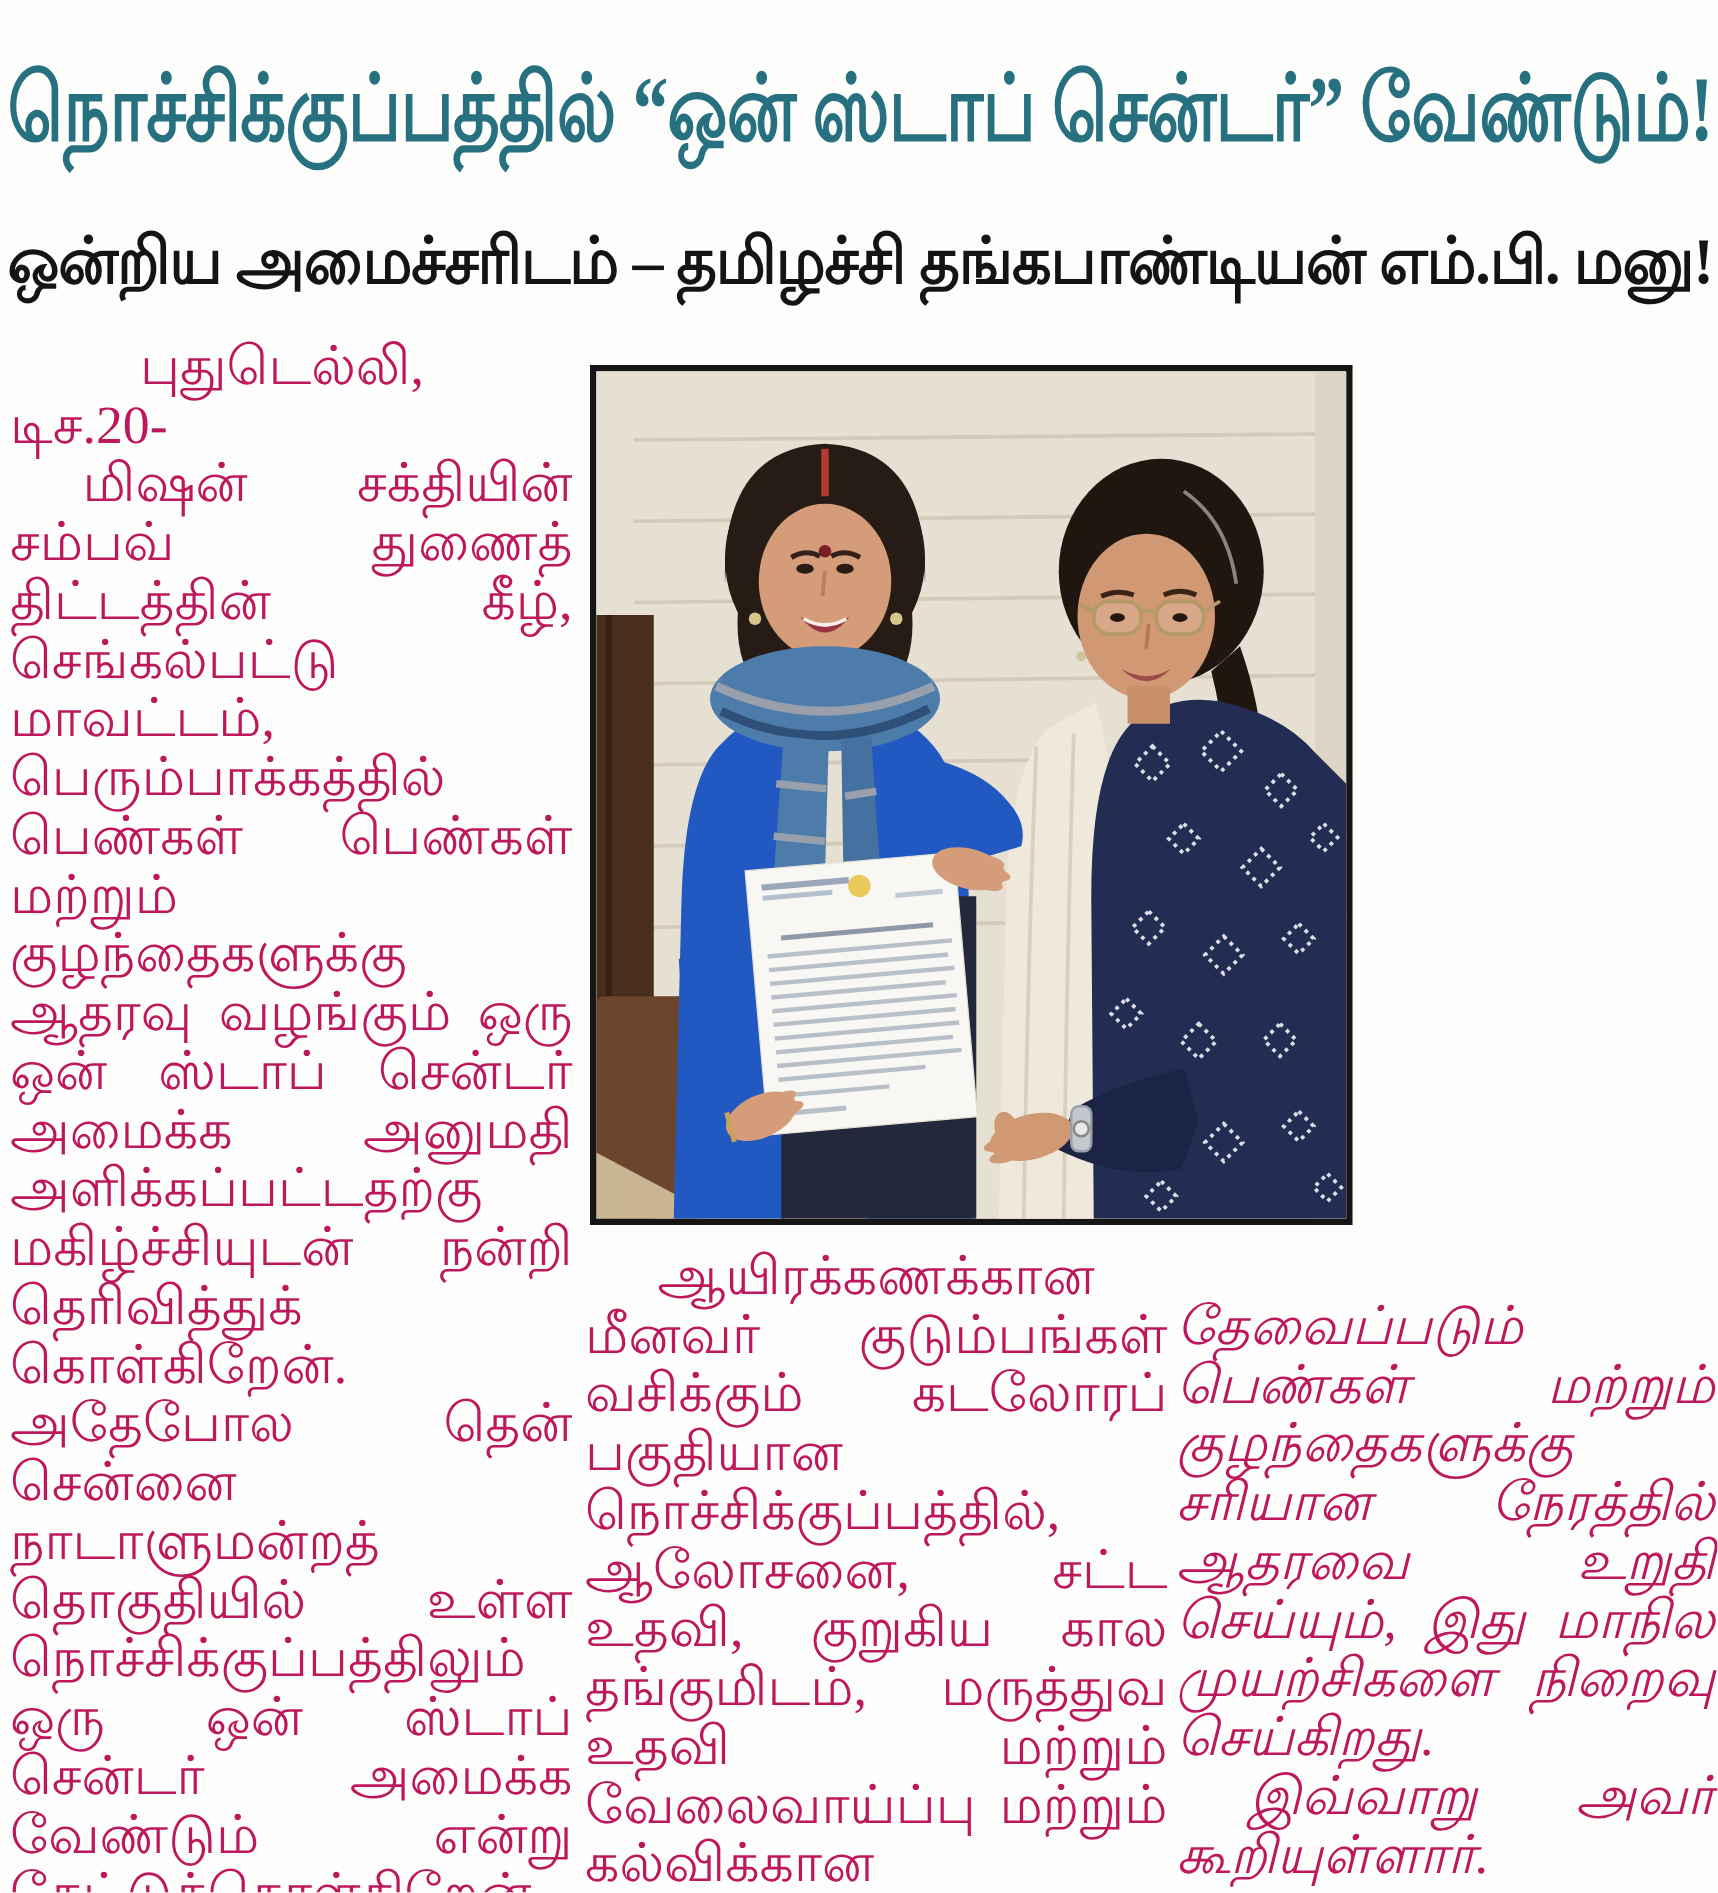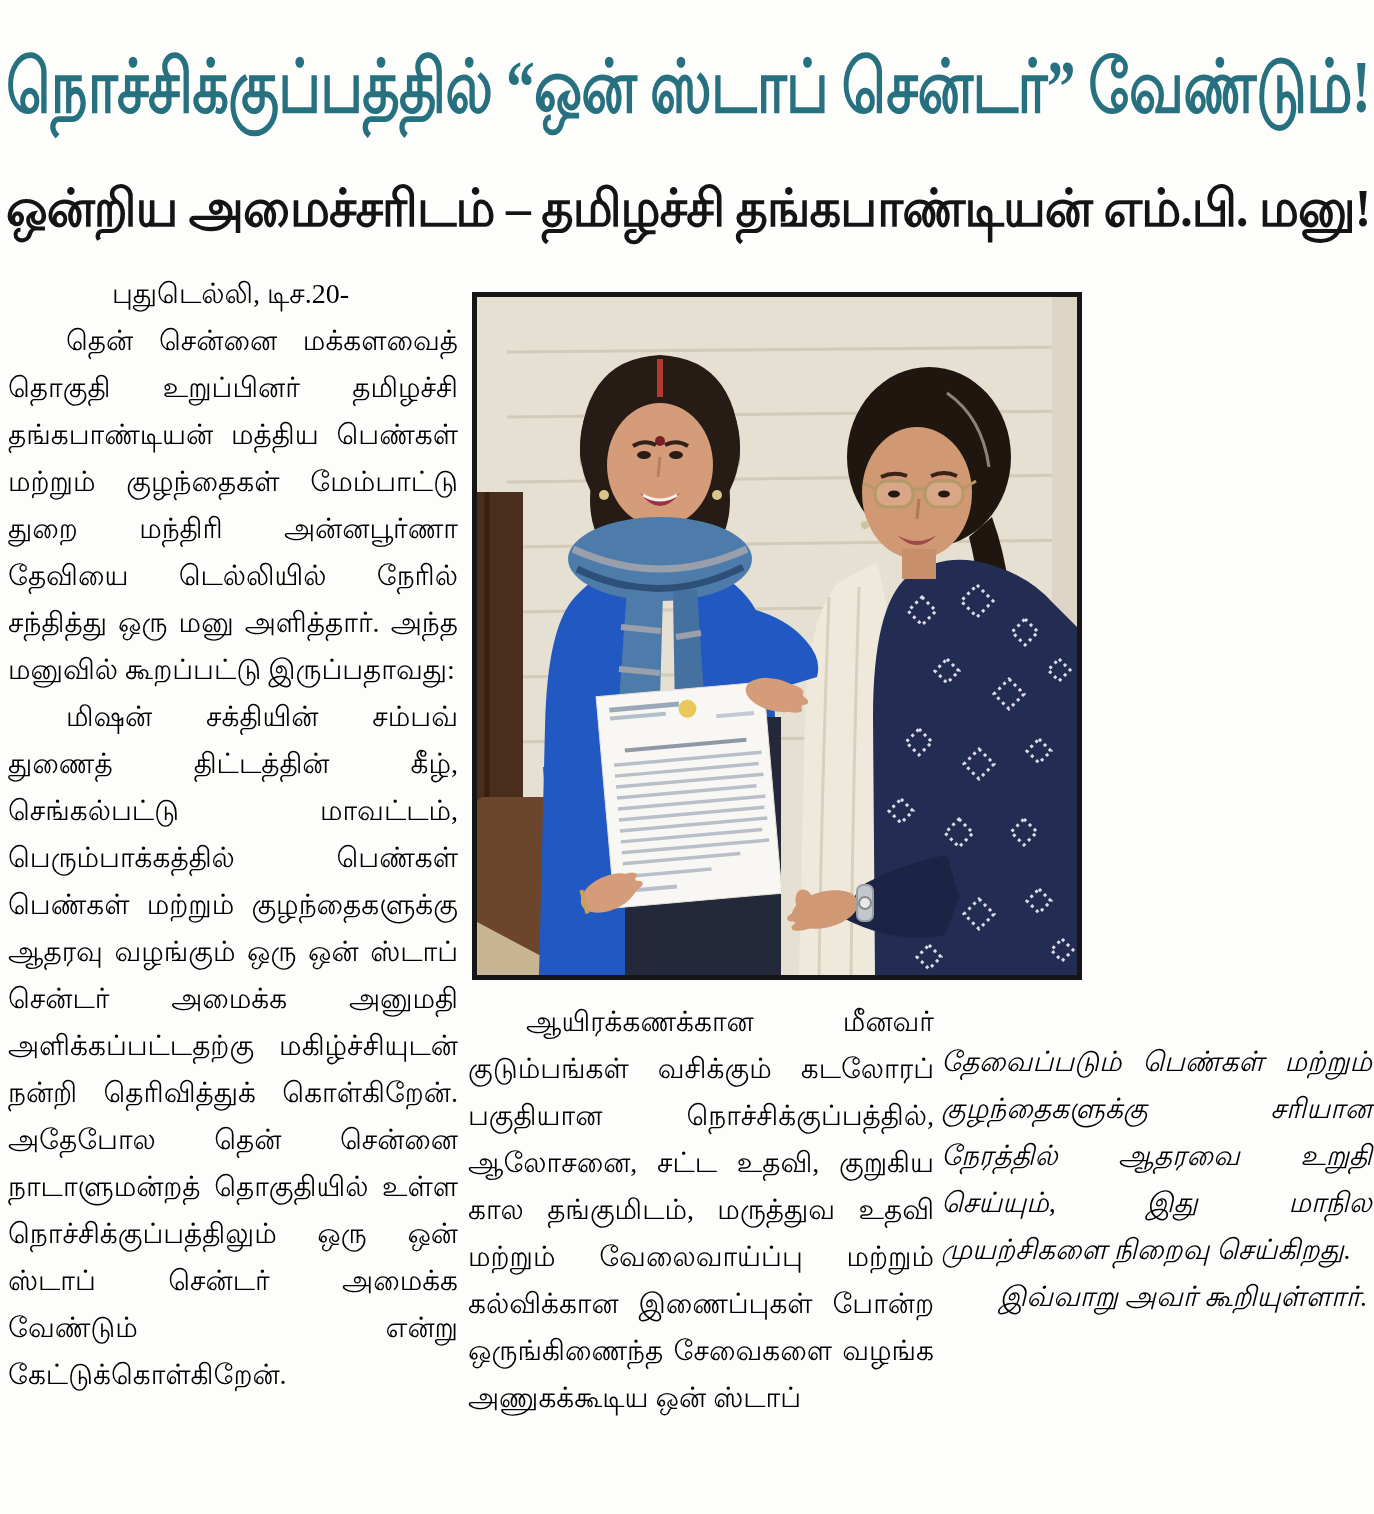--- a/index.html
+++ b/index.html
@@ -11,21 +11,21 @@
     position:absolute; left:6px; top:22px; width:1364px; height:140px;
     font-size:74px; font-weight:bold; white-space:nowrap; letter-spacing:-1px;
     display:flex; align-items:center;
   }
   .subheadline{
     position:absolute; left:6px; top:166px; width:1364px; height:92px;
     font-size:52px; font-weight:bold; white-space:nowrap; letter-spacing:-1px;
     color:#141414; display:flex; align-items:center;
   }
   .col{
-    position:absolute; font-size:28px; line-height:47px; color:#000000;
+    position:absolute; font-size:43px; line-height:47px; color:#be185d;
     text-align:justify;
   }
   .col p{margin:0; text-indent:58px;}
   .col p.no-indent{text-indent:0;}
   .col p.dateline{text-indent:104px; text-align:left;}
   .left-col{left:8px; top:270px; width:450px; height:1240px;}
   .mid-col{left:468px; top:998px; width:466px; height:516px;}
   .right-narrow{left:1096px; top:280px; width:276px; height:756px;}
   .right-wide{left:941px; top:1038px; width:431px; height:476px;font-style:italic;}
   .photo-frame{
@@ -38,21 +38,20 @@
 <body>
 
 <div class="page">
 
   <div class="headline fit" style="color: rgb(39, 112, 127); transform-origin: left center; transform: scaleX(0.777208);">நொச்சிக்குப்பத்தில் “ஒன் ஸ்டாப் சென்டர்” வேண்டும்!</div>
 
   <div class="subheadline fit" style="color: rgb(20, 20, 20); transform-origin: left center; transform: scaleX(0.955182);">ஒன்றிய அமைச்சரிடம் – தமிழச்சி தங்கபாண்டியன் எம்.பி. மனு!</div>
 
   <div class="col left-col">
     <p class="dateline">புதுடெல்லி, டிச.20-</p>
-    <p>தென் சென்னை மக்களவைத் தொகுதி உறுப்பினர் தமிழச்சி தங்கபாண்டியன் மத்திய பெண்கள் மற்றும் குழந்தைகள் மேம்பாட்டு துறை மந்திரி அன்னபூர்ணா தேவியை டெல்லியில் நேரில் சந்தித்து ஒரு மனு அளித்தார். அந்த மனுவில் கூறப்பட்டு இருப்பதாவது:</p>
     <p>மிஷன் சக்தியின் சம்பவ் துணைத் திட்டத்தின் கீழ், செங்கல்பட்டு மாவட்டம், பெரும்பாக்கத்தில் பெண்கள் பெண்கள் மற்றும் குழந்தைகளுக்கு ஆதரவு வழங்கும் ஒரு ஒன் ஸ்டாப் சென்டர் அமைக்க அனுமதி அளிக்கப்பட்டதற்கு மகிழ்ச்சியுடன் நன்றி தெரிவித்துக் கொள்கிறேன். அதேபோல தென் சென்னை நாடாளுமன்றத் தொகுதியில் உள்ள நொச்சிக்குப்பத்திலும் ஒரு ஒன் ஸ்டாப் சென்டர் அமைக்க வேண்டும் என்று கேட்டுக்கொள்கிறேன்.</p>
   </div>
 
   <figure class="photo-frame" style="margin:0">
     <svg viewBox="0 0 600 678" preserveAspectRatio="none">
 
       <g>
         <rect width="600" height="678" fill="#e6e0d2"></rect>
         <g stroke="#d3cbb9" stroke-width="3">
           <line x1="30" y1="55" x2="600" y2="50"></line>

